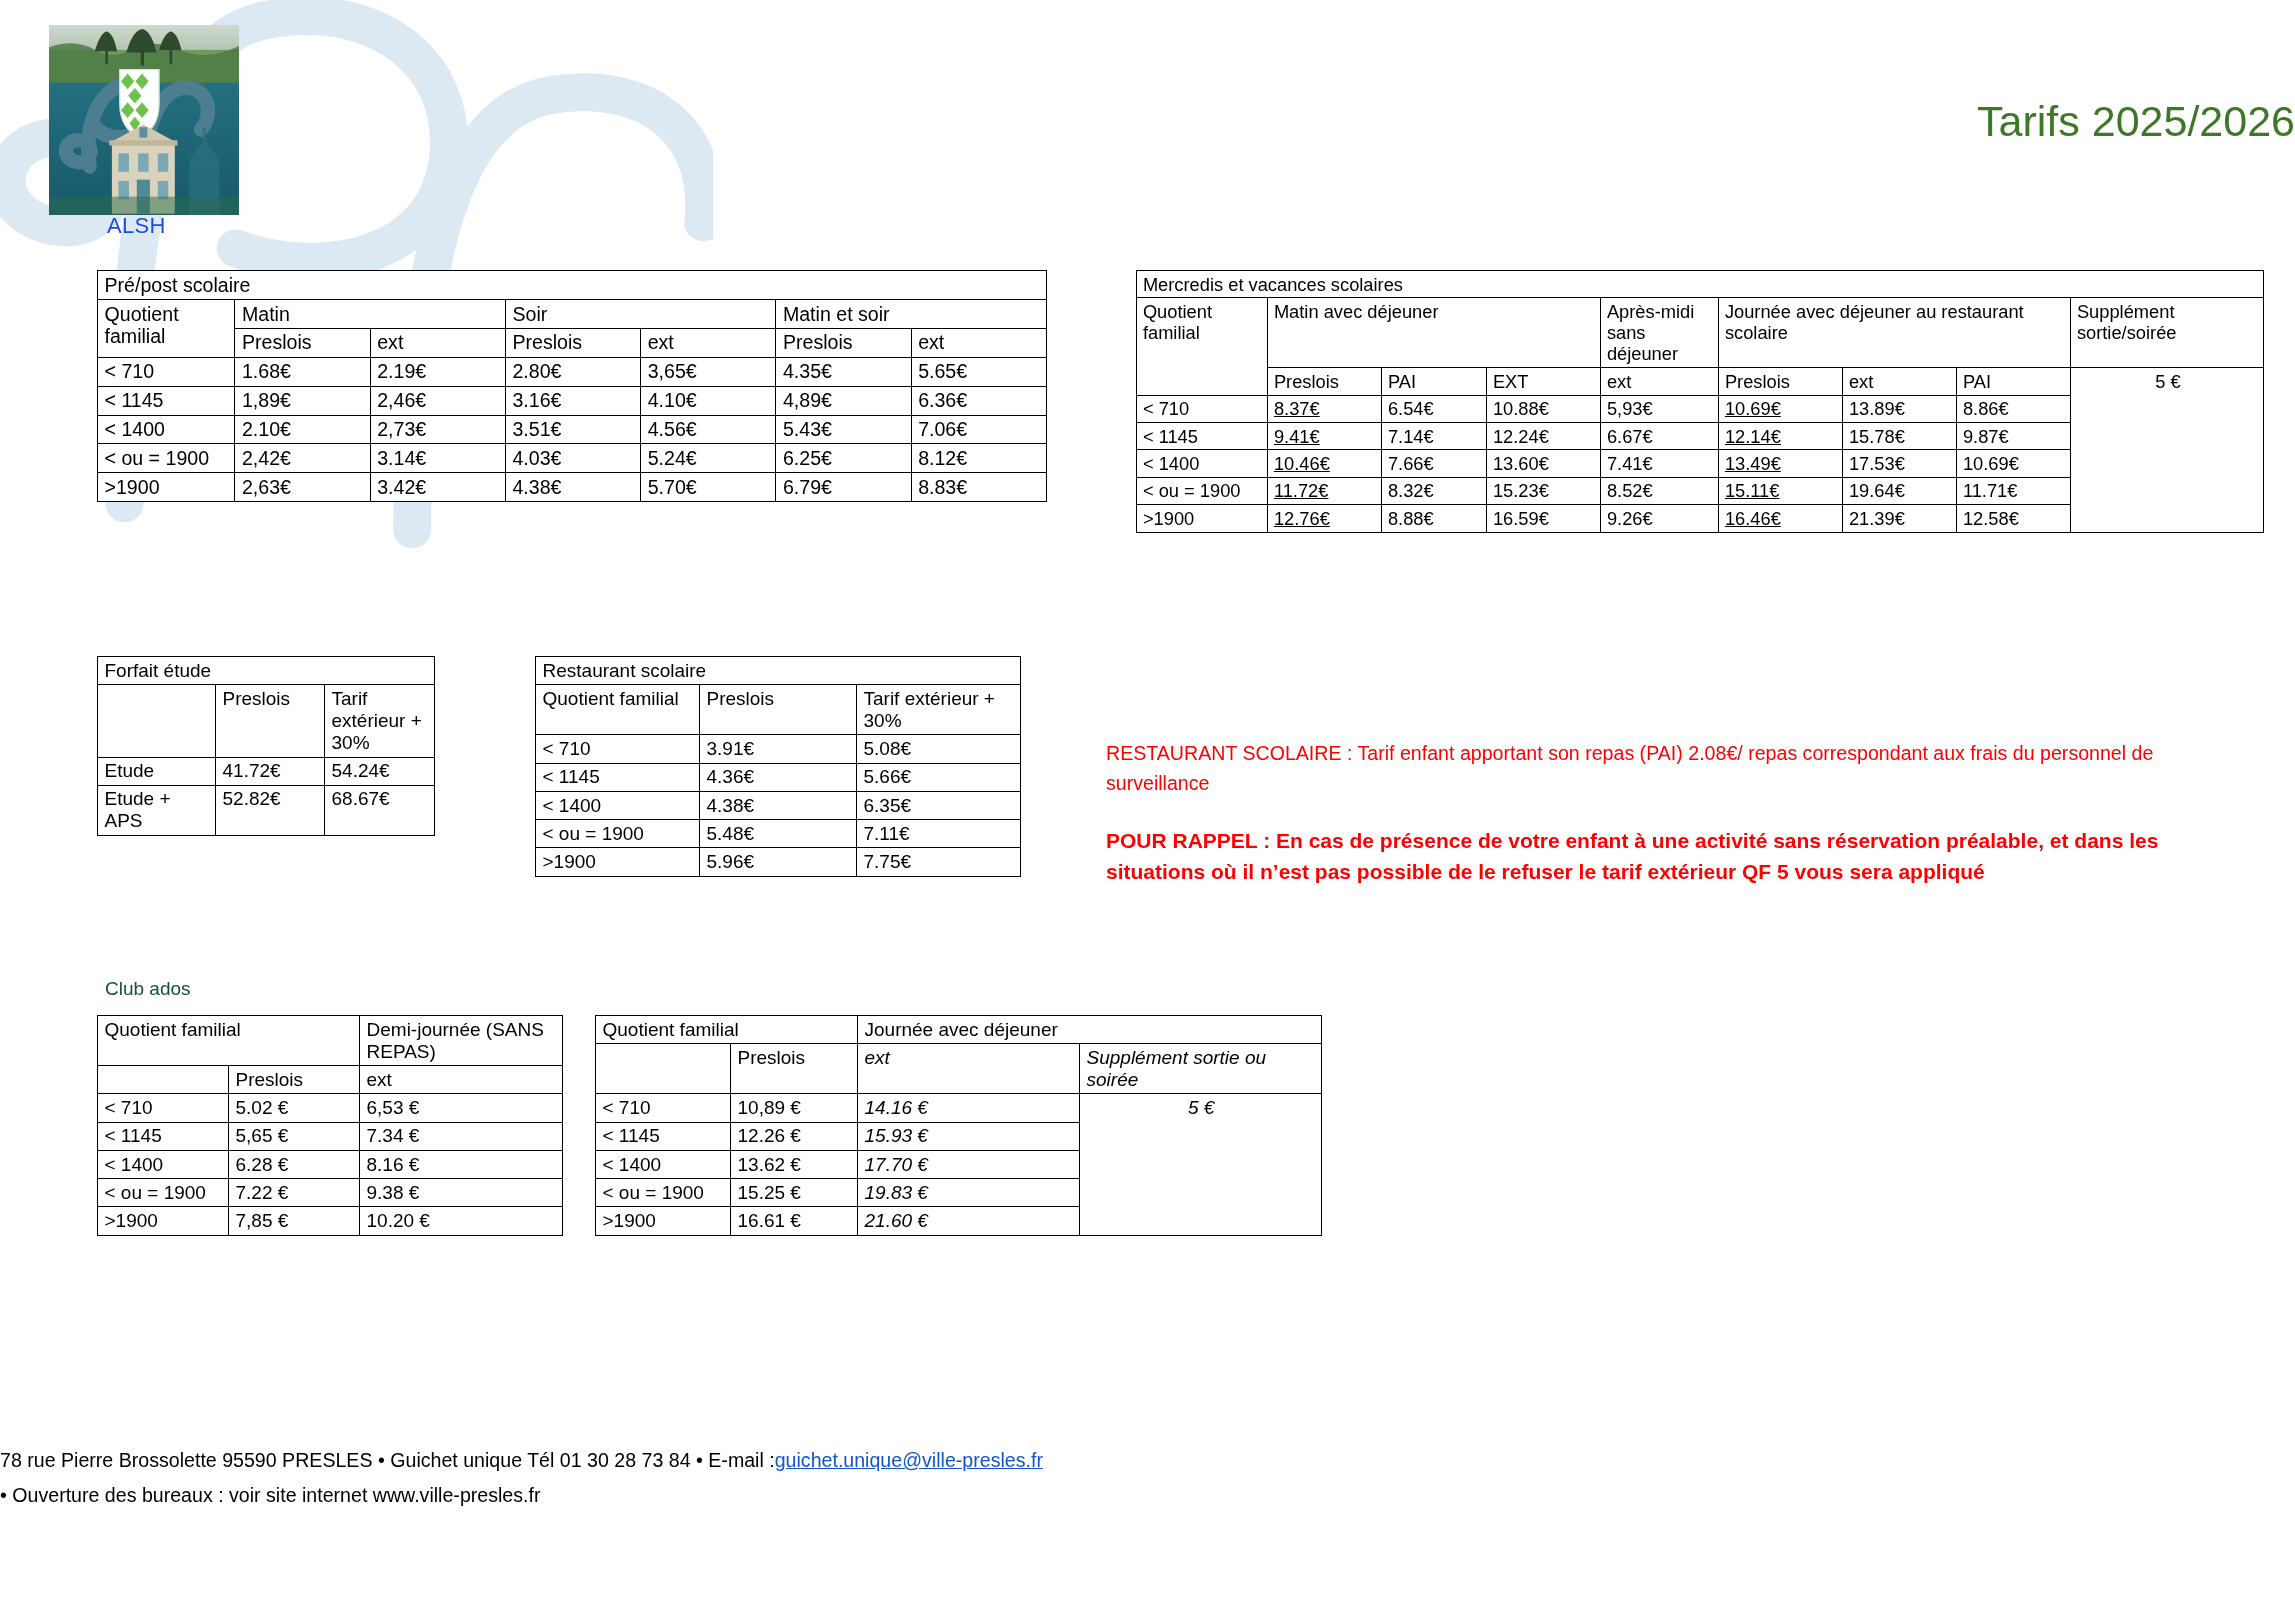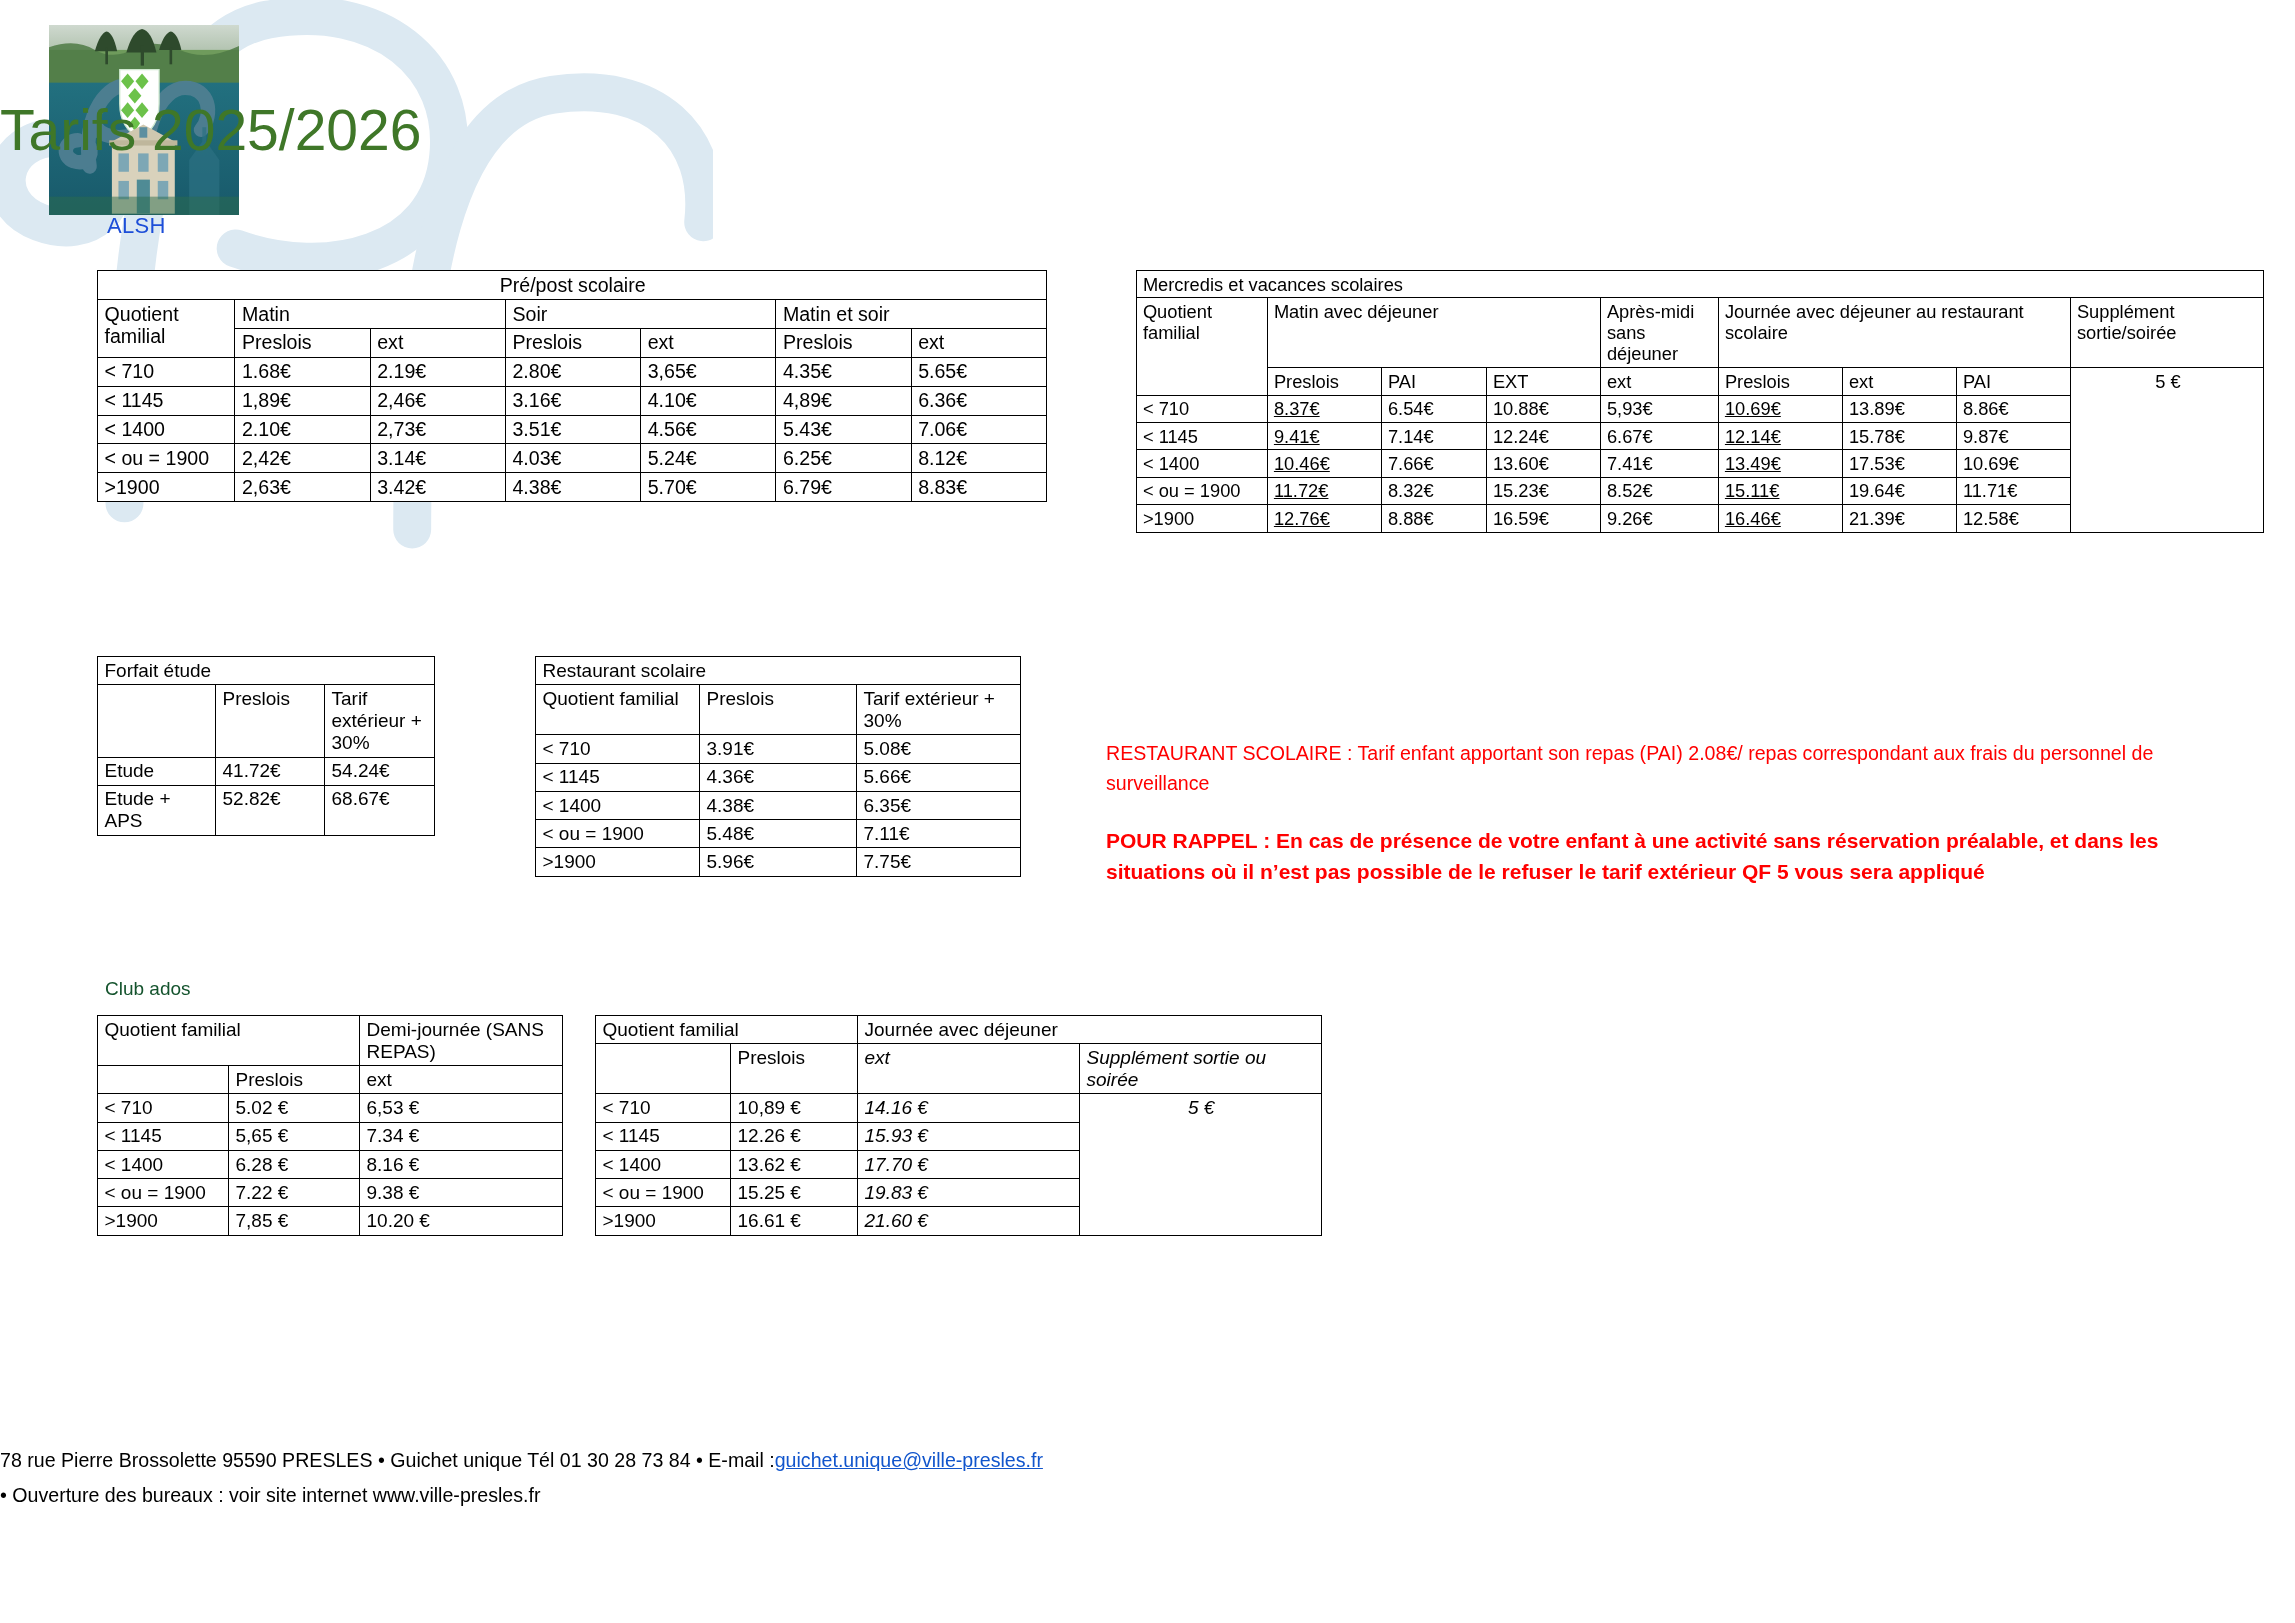--- a/index.html
+++ b/index.html
@@ -28,40 +28,40 @@
     background:#1d6173;
   }
   .logo-box svg{display:block;width:100%;height:100%;}
   .alsh-label{
     position:absolute;left:107px;top:213px;z-index:4;
     font-size:22px;color:#1d4ed8;letter-spacing:0.3px;
   }
 
   
   .doc-title{
-    position:absolute;left:0;right:0;top:97px;text-align:left;
-    font-size:57px;color:#3f7728;z-index:3;
+    position:absolute;left:0;right:0;top:97px;text-align:right;
+    font-size:43px;color:#3f7728;z-index:3;
   }
 
   
   .tbl{position:absolute;border-collapse:collapse;table-layout:fixed;z-index:2;background:#fff;}
   .tbl td{
     border:1.3px solid #000;
     vertical-align:top;
     padding:2.6px 5.2px 2.6px 6.5px;
     font-size:19px;
     line-height:1.16;
     background:#fff;
   }
   .banner{font-size:19.6px;padding:3.9px 6.5px 5.2px 7.9px;}
 
   
   #t-prepost{left:97px;top:270px;width:950px;}
   #t-prepost td{font-size:19.6px;}
-  .g-banner{background:#92d050;text-align:center;}
+  .g-banner{background:#92d050;}
   .g-head{background:#a9d18e;}
   .g-sub{background:#e2efd9;}
   .g-cell{background:#e2efd9;}
   .small-h{font-size:16.4px;}
 
   
   #t-merc{left:1136px;top:270px;width:1128px;}
   #t-merc td{font-size:18.3px;padding:2.6px 3.9px 2.6px 5.9px;}
   .b-banner{background:#8faadc;}
   .b-head{background:#b4c7e7;}

